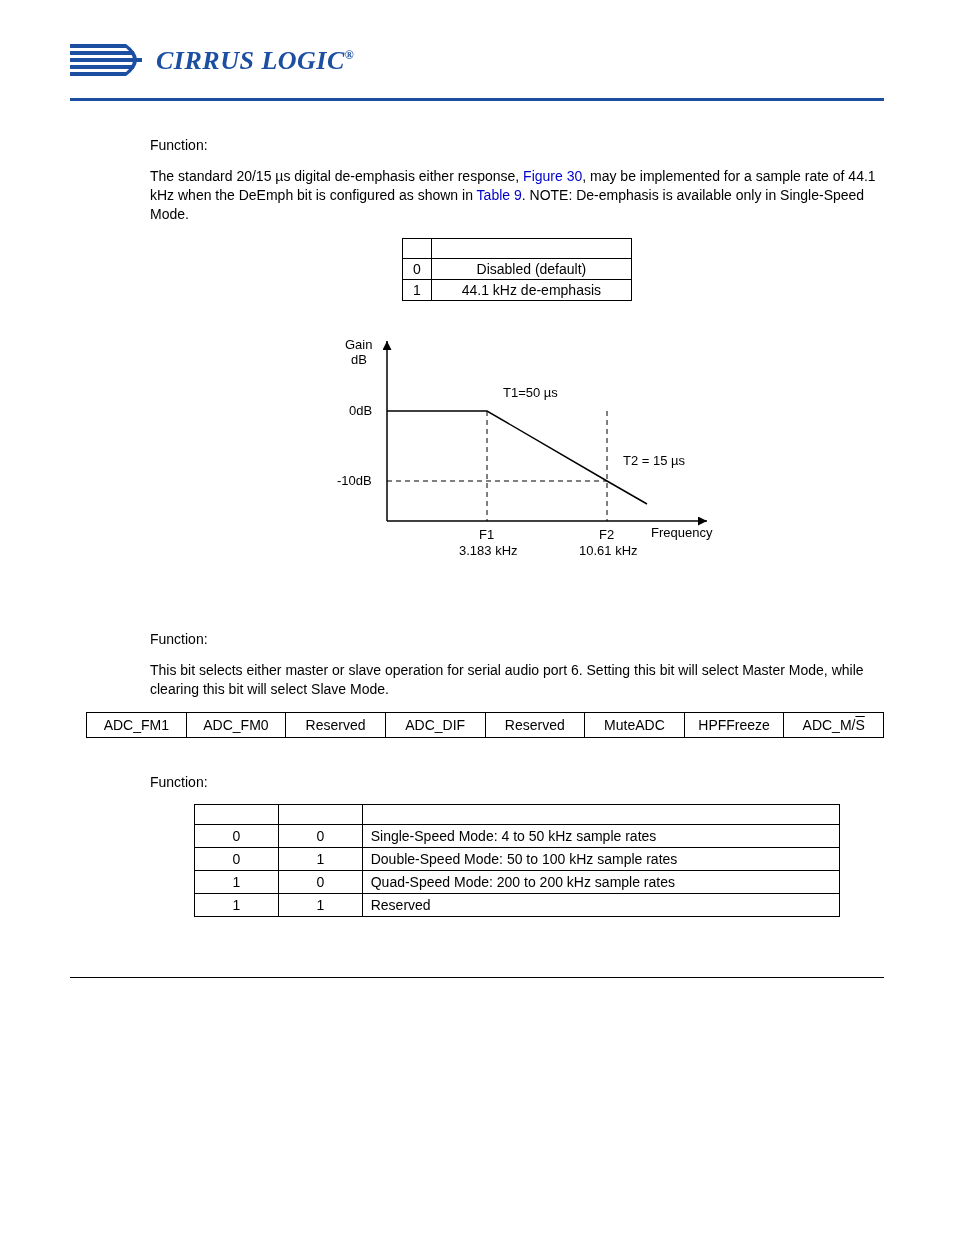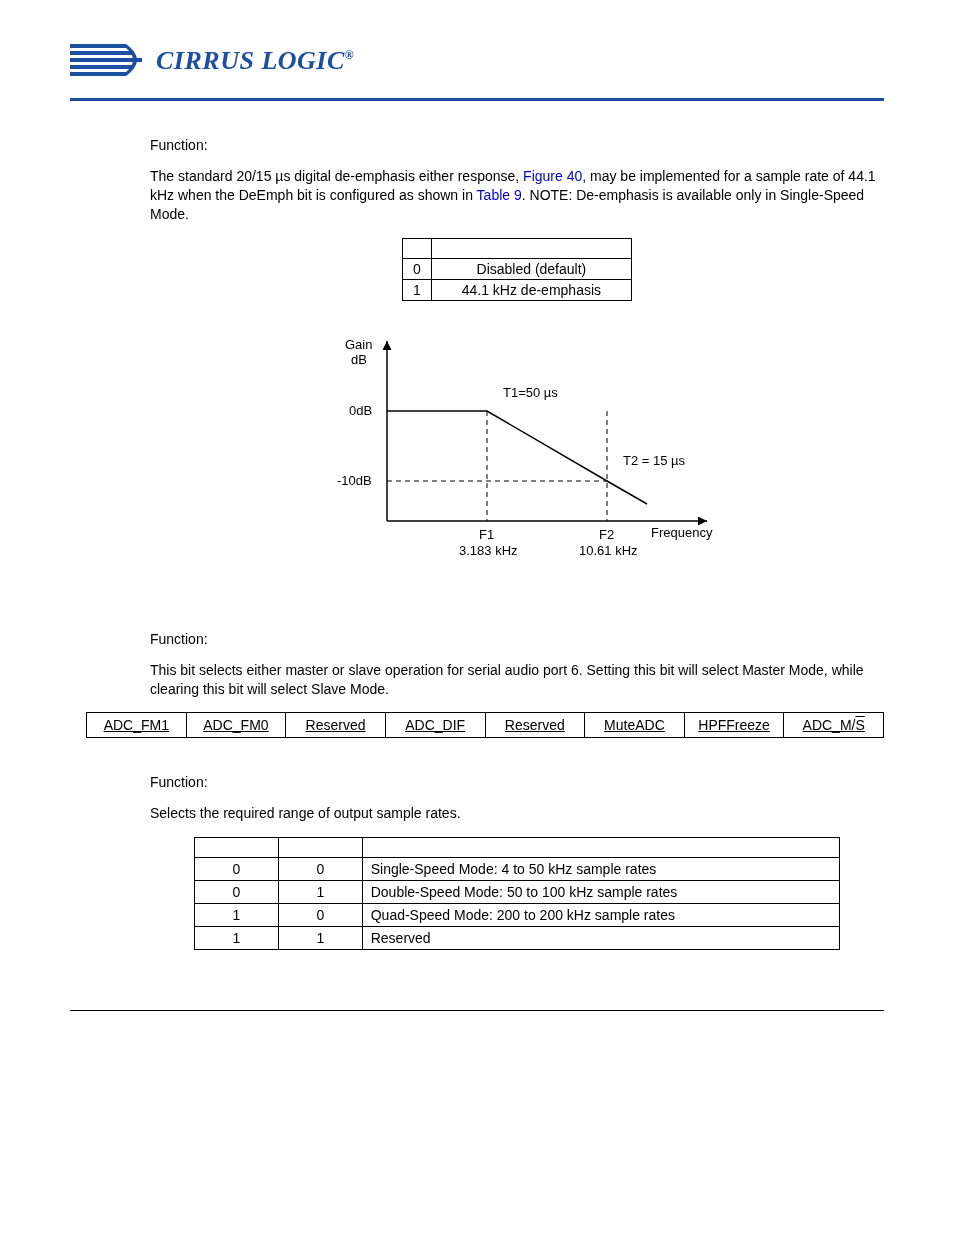--- a/index.html
+++ b/index.html
@@ -117,21 +117,21 @@
   <span class="logo-text">
     <span>CIRRUS LOGIC</span><span class="logo-reg">®</span>
   </span>
 </div>
 <hr class="top-rule">
 
 <div class="content">
 
   <p class="func-label">Function:</p>
   <p class="para">
-    <span>The standard 20/15 </span><span>µ</span><span>s digital de-emphasis either response, </span><span class="link">Figure 40</span><span>, may be implemented for a sample rate of 44.1 kHz when the DeEmph bit is configured as shown in </span><span class="link">Table 9</span><span>. NOTE: De-emphasis is available only in Single-Speed Mode.</span>
+    <span>The standard 20/15 </span><span>µ</span><span>s digital de-emphasis either response, </span><span class="link">Figure 30</span><span>, may be implemented for a sample rate of 44.1 kHz when the DeEmph bit is configured as shown in </span><span class="link">Table 9</span><span>. NOTE: De-emphasis is available only in Single-Speed Mode.</span>
   </p>
 
   <table class="small-tbl">
     <tbody>
         <tr class="header-row">
           <td></td>
           <td style="min-width:200px;"></td>
         </tr>
     <tr>
       <td>0</td>
@@ -172,41 +172,40 @@
     <text x="312" y="208" font-size="13">F2</text>
     <text x="292" y="224" font-size="13">10.61 kHz</text>
     <text x="364" y="206" font-size="13">Frequency</text>
   </svg>
 
   <p class="func-label">Function:</p>
   <p class="para">This bit selects either master or slave operation for serial audio port 6. Setting this bit will select Master Mode, while clearing this bit will select Slave Mode.</p>
 
 </div>
 
-<div class="bits-table-wrap" style="margin-left:16px;text-decoration:underline;">
+<div class="bits-table-wrap" style="margin-left:16px;">
   <table class="bits-tbl">
     <tbody>
         <tr>
       <td>ADC_FM1</td>
       <td>ADC_FM0</td>
       <td>Reserved</td>
       <td>ADC_DIF</td>
       <td>Reserved</td>
       <td>MuteADC</td>
       <td>HPFFreeze</td>
       <td><span>ADC_M/</span><span class="overline">S</span></td>
     </tr>
   </tbody>
     </table>
 </div>
 
 <div class="content">
 
   <p class="func-label">Function:</p>
-  <p class="para">Selects the required range of output sample rates.</p>
 
   <table class="fm-tbl">
     <tbody>
         <tr class="hdr">
           <td class="c"></td>
           <td class="c"></td>
           <td class="desc"></td>
         </tr>
     <tr>
       <td class="c">0</td>

